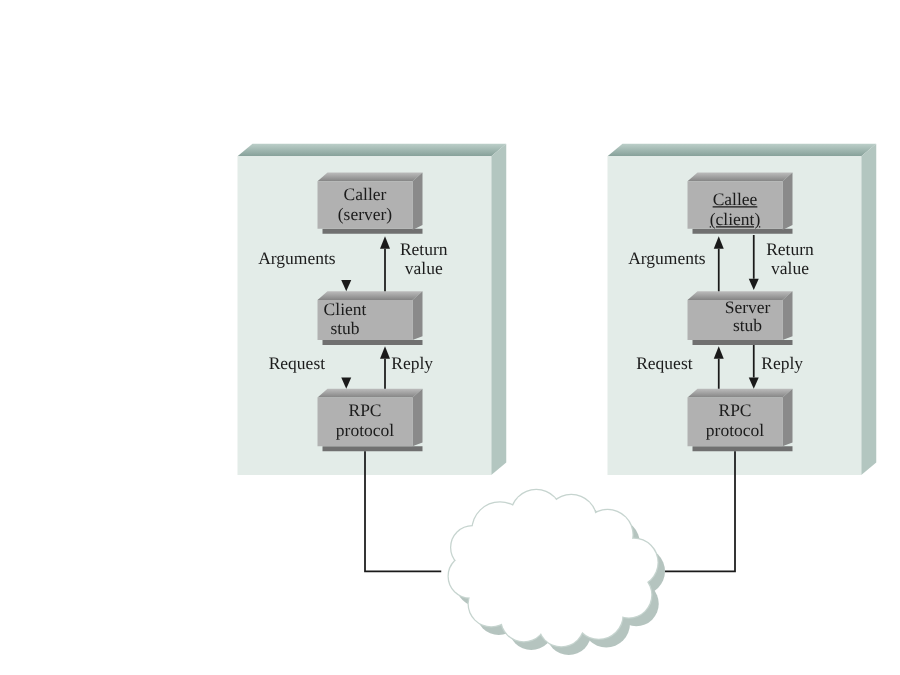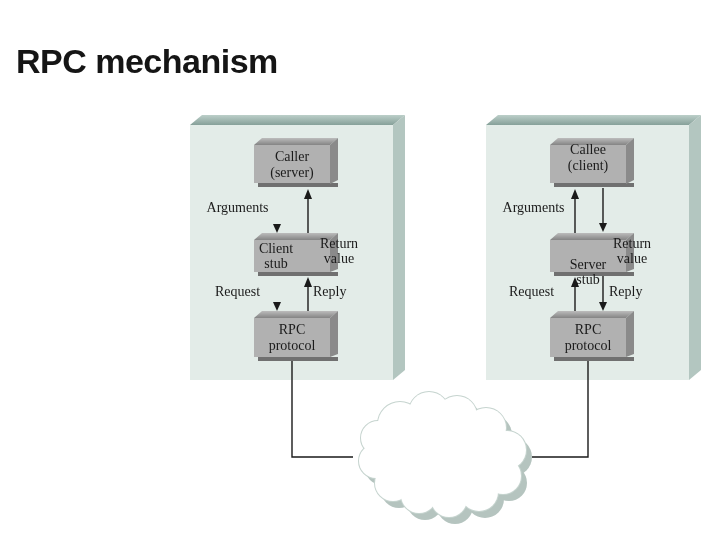--- a/index.html
+++ b/index.html
@@ -10,28 +10,27 @@
   .slide-title{
     position:absolute;left:16px;top:44px;
     font-family:"Liberation Sans","DejaVu Sans",sans-serif;
     font-weight:bold;font-size:34px;line-height:1;color:#151515;
     letter-spacing:-0.5px;white-space:nowrap;
   }
   .diagram-svg{position:absolute;left:0;top:0;}
   .lbl{position:absolute;font-size:14px;line-height:15px;white-space:nowrap;}
   .boxlbl{position:absolute;width:76px;text-align:center;font-size:14px;line-height:16px;}
   .alignR{text-align:center;}
-  .alignC{text-align:center;margin-top:43px;}
+  .alignC{text-align:center;}
 </style>
 </head>
 <body>
 
 <div class="stage">
 
-  <div class="slide-title">RPC mechanism</div>
 
   <svg class="diagram-svg" width="720" height="540" viewBox="0 0 720 540">
     <defs>
       <linearGradient id="panelTopGrad" x1="0" y1="0" x2="0" y2="1">
         <stop offset="0" stop-color="#bccfc9"></stop>
           <stop offset="1" stop-color="#86a099"></stop>
       </linearGradient>
       <linearGradient id="boxTopGrad" x1="0" y1="0" x2="0" y2="1">
         <stop offset="0" stop-color="#bcbcbc"></stop>
           <stop offset="1" stop-color="#848484"></stop>
@@ -155,25 +154,25 @@
   </div>
   <div class="boxlbl" style="left:238px;top:241px;line-height:15px;">
     <span>Client</span><br>
     <span>stub</span>
   </div>
   <div class="boxlbl" style="left:254px;top:322px;">
     <span>RPC</span><br>
     <span>protocol</span>
   </div>
 
-  <div class="boxlbl" style="left:550px;top:142px;">
+  <div class="boxlbl" style="left:550px;top:153px;text-decoration:underline;">
     <span>Callee</span><br>
     <span>(client)</span>
   </div>
-  <div class="boxlbl" style="left:550px;top:257px;line-height:15px;">
+  <div class="boxlbl" style="left:550px;top:239px;line-height:15px;padding-left:10px;">
     <span>Server</span><br>
     <span>stub</span>
   </div>
   <div class="boxlbl" style="left:550px;top:322px;">
     <span>RPC</span><br>
     <span>protocol</span>
   </div>
 
   <div class="lbl alignR" style="left:200px;top:200px;width:75px;">Arguments</div>
   <div class="lbl alignC" style="left:314px;top:193px;width:50px;">

